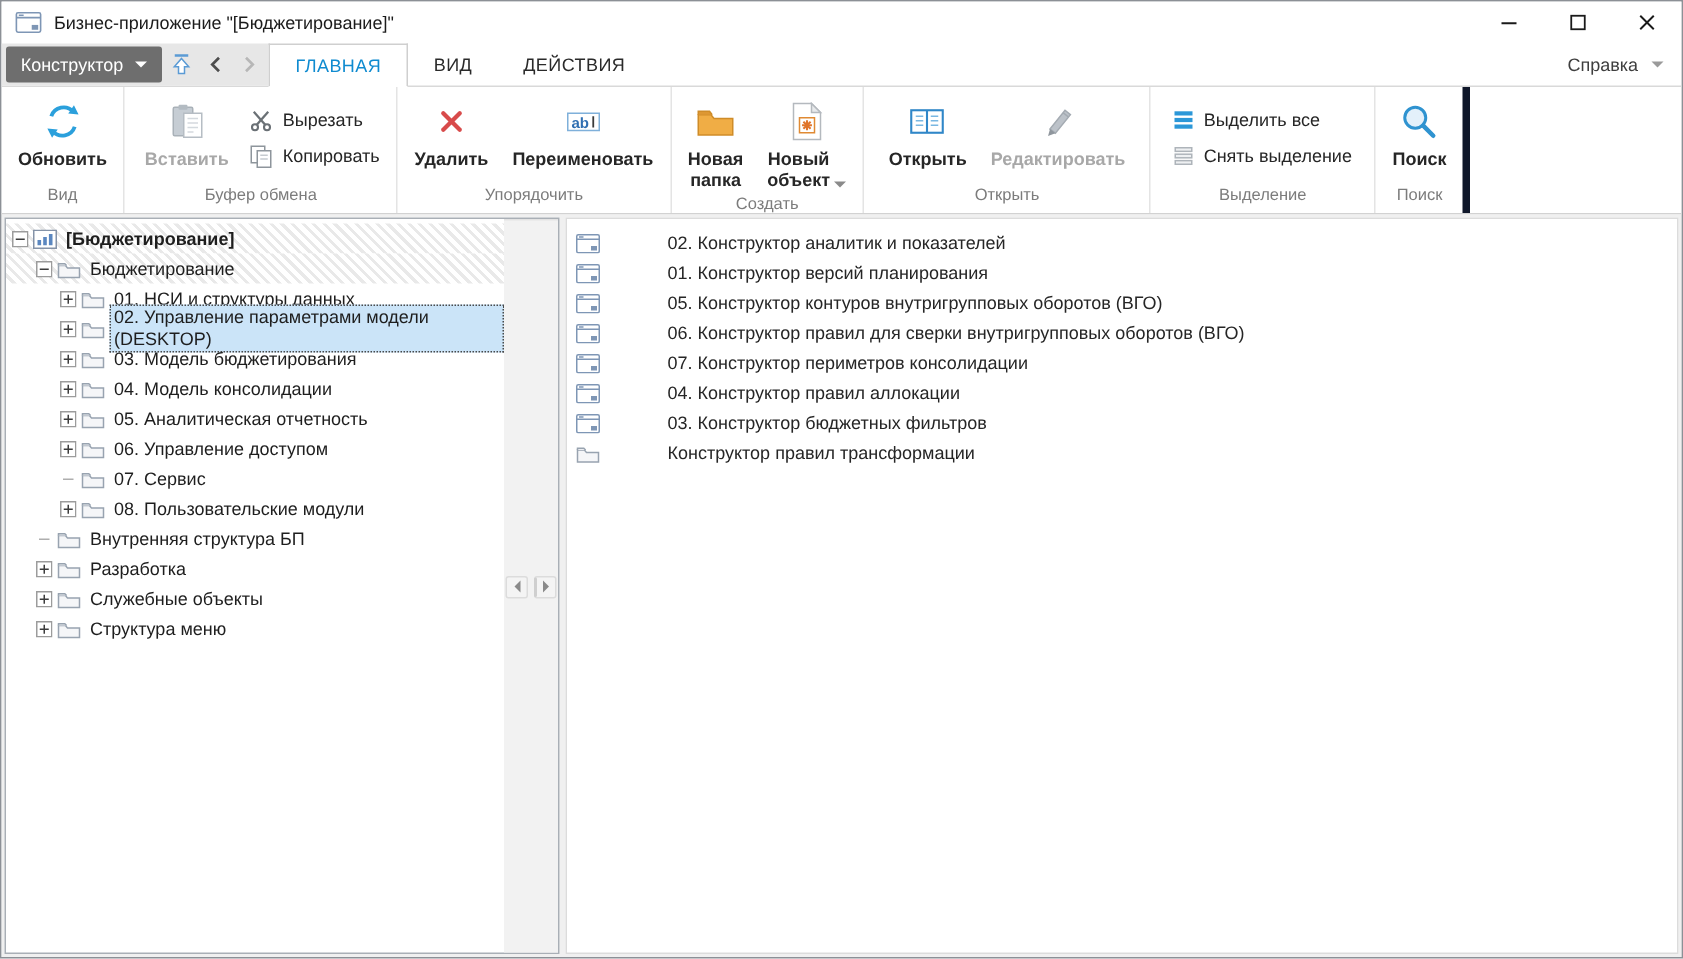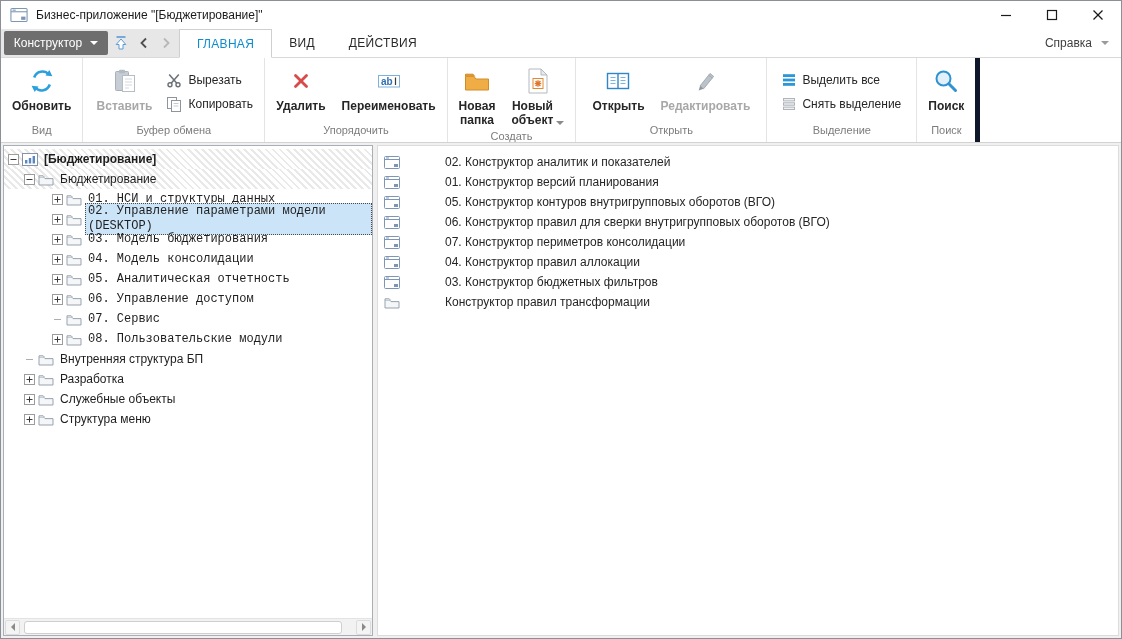--- a/index.html
+++ b/index.html
@@ -46,26 +46,26 @@
   .rbtn-large.wrap .lblwrap { display:flex; align-items:flex-end; gap:3px; }
   .rbtn-large.wrap .lbl { max-width:52px; text-align:center; line-height:1.2; display:inline-block; }
   .rbtn-stack { display:flex; flex-direction:column; gap:3px; margin-top:9px; }
   .rbtn-small { display:flex; align-items:center; gap:6px; height:21px; padding:0 6px; background:none; border:none;
                 font-family:"Liberation Sans",sans-serif; font-size:12px; color:#262626; white-space:nowrap;text-align:center; }
   .disabled { color:#a8a8a8 !important; }
   .rgroup .caret-down { color:#8a8a8a; margin-bottom:3px; }
 
   
   .content { flex:1; display:flex; background:#f0f0f0; padding:2px; gap:4px; min-height:0; }
-  .left-panel { width:370px; flex:0 0 370px; background:#fff; border:1px solid #a9afb6; display:flex; flex-direction:column; min-height:0; }
+  .left-panel { width:370px; flex:0 0 370px; background:#fff; border:1px solid #a9afb6; display:flex; flex-direction:row; min-height:0; }
   .tree { flex:1; overflow:hidden; padding-top:3px; }
   .trow { height:20px; display:flex; align-items:center; }
   .trow.lvl0 { padding-left:4px; }
   .trow.lvl1 { padding-left:20px; }
-  .trow.lvl2 { padding-left:48px;font-family:Liberation Mono, monospace; }
+  .trow.lvl2 { padding-left:36px; }
   .trow.hatched { background:repeating-linear-gradient(45deg,#ffffff 0px,#ffffff 3px,#e9e9e9 3px,#e9e9e9 5px); }
   .exp { width:13px; flex:0 0 13px; display:flex; align-items:center; }
   .ticon { margin:0 3px 0 1px; display:flex; align-items:center; }
   .tlabel { flex:1; padding:1px 3px; line-height:15px; }
   .trow.bold .tlabel { font-weight:bold; }
   .trow.sel .tlabel { background:#cbe4f8; outline:1px dotted #4a4a4a; outline-offset:-1px; }
 
   .hscroll { flex:0 0 17px; border-top:1px solid #e3e3e3; background:#f2f2f2; display:flex; align-items:center; padding:0 1px; gap:2px; }
   .sbtn { width:15px; height:15px; background:#f4f4f4; border:1px solid #dcdcdc; border-radius:2px; display:flex; align-items:center; justify-content:center; }
   .tri { width:0; height:0; border-top:4px solid transparent; border-bottom:4px solid transparent; }

